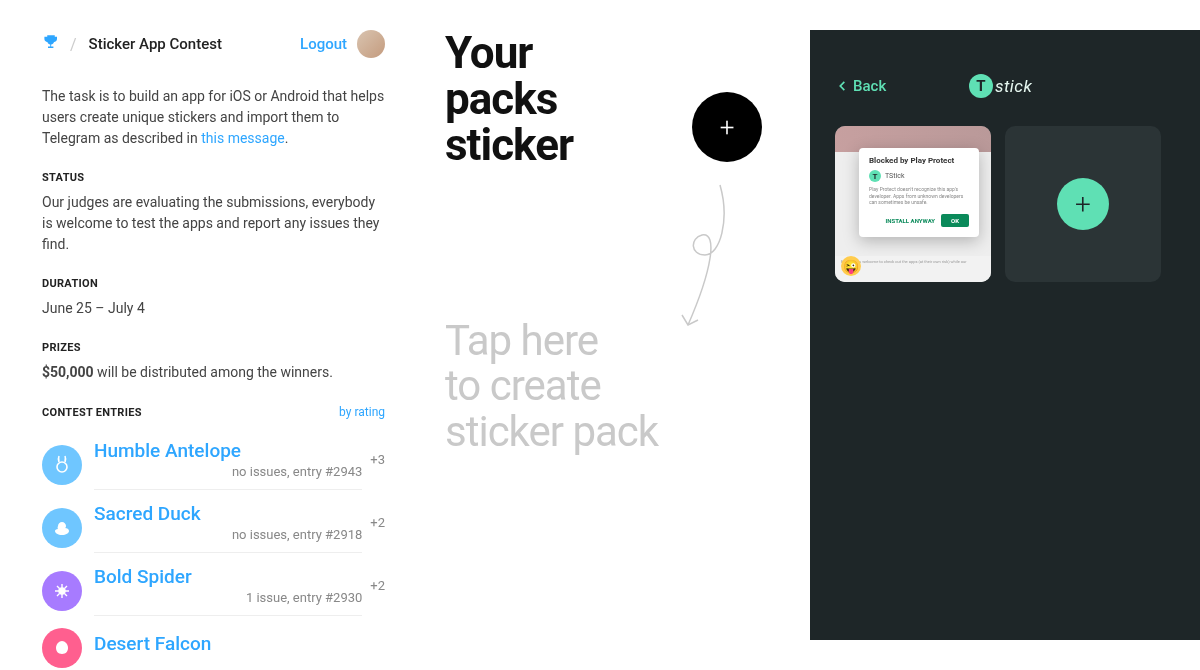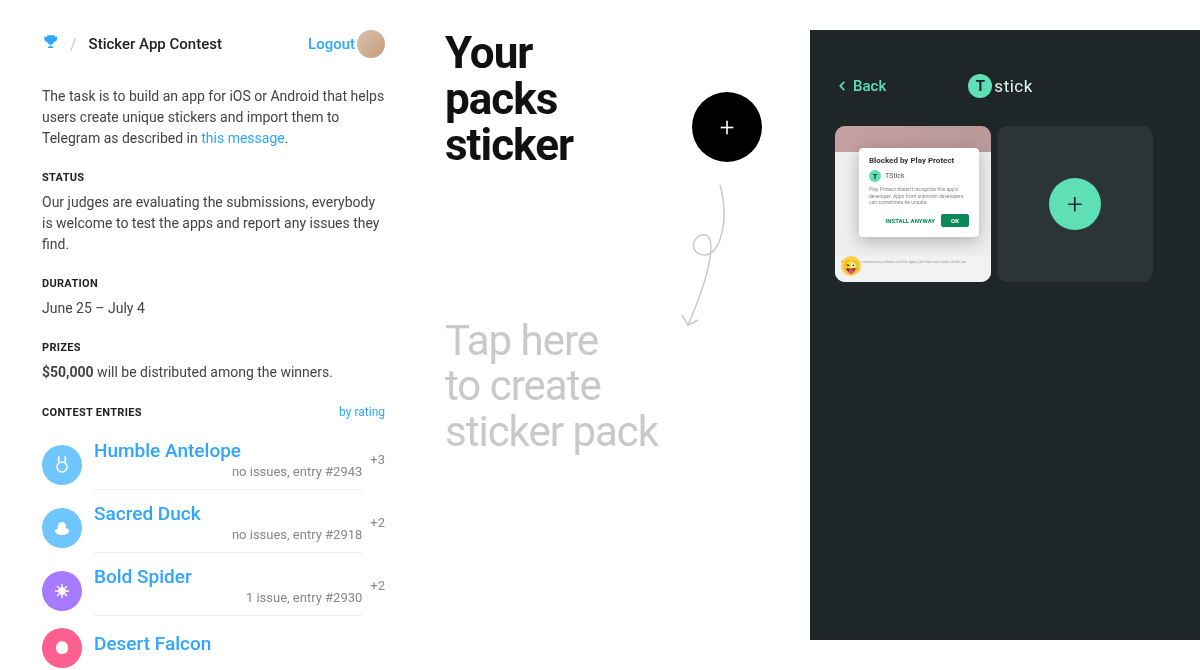--- a/index.html
+++ b/index.html
@@ -6,21 +6,21 @@
 body { font-family: -apple-system, BlinkMacSystemFont, 'Segoe UI', Roboto, Helvetica, Arial, sans-serif; background: #fff; width: 1200px; height: 670px; overflow: hidden; }
 .container { display: flex; width: 1200px; height: 670px; }
 
 
 .left { width: 415px; padding: 30px 30px 0 42px; display: flex; flex-direction: column; }
 .header-row { display: flex; align-items: center; margin-bottom: 28px; }
 .trophy { color: #2ea6ff; margin-right: 10px; }
 .slash { color: #ccc; margin-right: 12px; }
 .contest-title { font-weight: 500; font-size: 15px; color: #222; }
 .header-spacer { flex: 1; }
-.logout { color: #2ea6ff; font-size: 15px; font-weight: 500; margin-right: 2px; }
+.logout { color: #2ea6ff; font-size: 15px; font-weight: 500; margin-right: 10px; }
 .avatar { width: 28px; height: 28px; border-radius: 50%; background: linear-gradient(135deg,#d9c4b0,#c49b7e); }
 
 .sect-title { font-size: 11px; font-weight: 700; letter-spacing: 0.3px; color: #222; margin-bottom: 8px; }
 .sect-body { font-size: 14px; color: #444; line-height: 1.5; margin-bottom: 22px; }
 .sect-body a { color: #2ea6ff; text-decoration: none; }
 
 .entries-head { display: flex; justify-content: space-between; align-items: baseline; margin-bottom: 14px; }
 .by-rating { font-size: 12px; color: #2ea6ff; }
 
 .entry { display: flex; align-items: center; padding: 6px 0; }
@@ -39,23 +39,23 @@
 .curvy-arrow { position:absolute; top: 180px; left: 255px; }
 
 
 .right { width: 390px; background: #1e2628; padding-top: 30px; margin-top: 30px; margin-bottom: 30px; }
 .right-inner { width: 360px; margin: 0 auto; }
 .right-header { display: flex; align-items: center; height: 52px; padding: 0 10px; text-align: center; }
 .back { display: flex; align-items: center; color: #5fe0b4; font-size: 15px; font-weight: 500; }
 .back svg { margin-right: 4px; }
 .logo-wrap { flex: 1; display: flex; justify-content: center; align-items: center; margin-left: -60px; }
 .logo-circle { width: 24px; height: 24px; border-radius: 50%; background: #5fe0b4; display:flex; align-items:center; justify-content:center; color:#1e2628; font-weight:700; font-size:15px; margin-right:2px;}
-.logo-text { color: #e6f7f0; font-size: 17px; font-weight: 400; letter-spacing: 0.5px; }
-
-.cards { display: flex; gap: 6px; padding: 14px 10px; }
+.logo-text { color: #e6f7f0; font-size: 17px; font-weight: 400; font-style: italic; letter-spacing: 0.5px; }
+
+.cards { display: flex; gap: 14px; padding: 14px 10px; }
 .card { width: 156px; height: 156px; border-radius: 10px; background: #2b3436; display:flex; align-items:center; justify-content:center; position:relative; overflow:hidden; }
 .card-add-circle { width: 52px; height: 52px; border-radius: 50%; background: #5fe0b4; display:flex; align-items:center; justify-content:center; color:#1e2628; font-size:28px; font-weight:300;}
 .card1-bg { position:absolute; inset:0; background:#eee; }
 .card1-top { position:absolute; top:0; left:0; right:0; height:26px; background: linear-gradient(90deg,#8b2a2a,#6b1a1a); opacity:0.4; }
 .dialog { position:absolute; top:22px; left:24px; right:12px; background:#fff; border-radius:4px; padding:8px 10px 10px; box-shadow:0 4px 16px rgba(0,0,0,0.25); }
 .dialog-title { font-size:8px; font-weight:700; color:#333; }
 .dialog-row { display:flex; align-items:center; margin-top:5px; gap:4px;}
 .dialog-logo { width:12px; height:12px; border-radius:50%; background:#5fe0b4; display:flex;align-items:center;justify-content:center;color:#1e2628;font-size:8px;font-weight:700;}
 .dialog-app { font-size:7px; color:#555; }
 .dialog-desc { font-size:5px; color:#888; line-height:1.3; margin-top:4px; }

